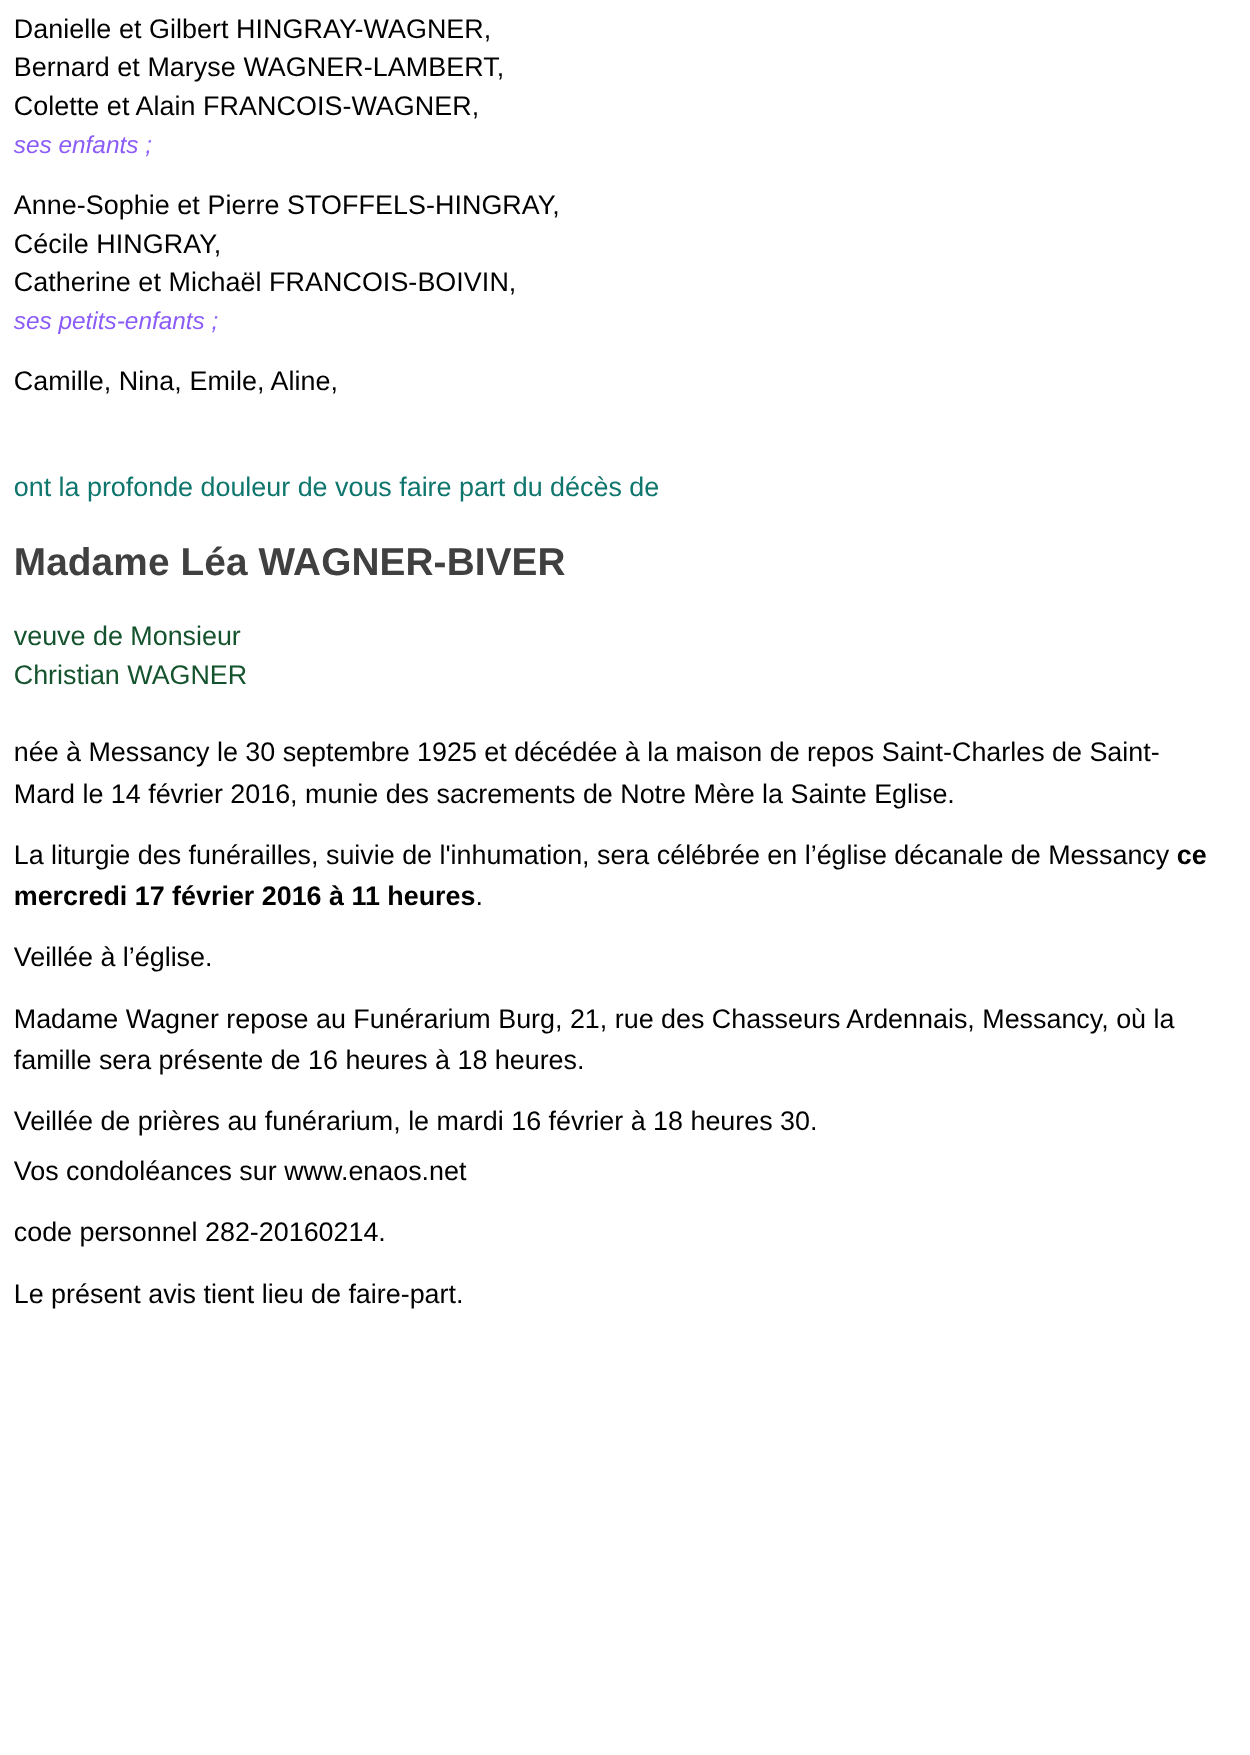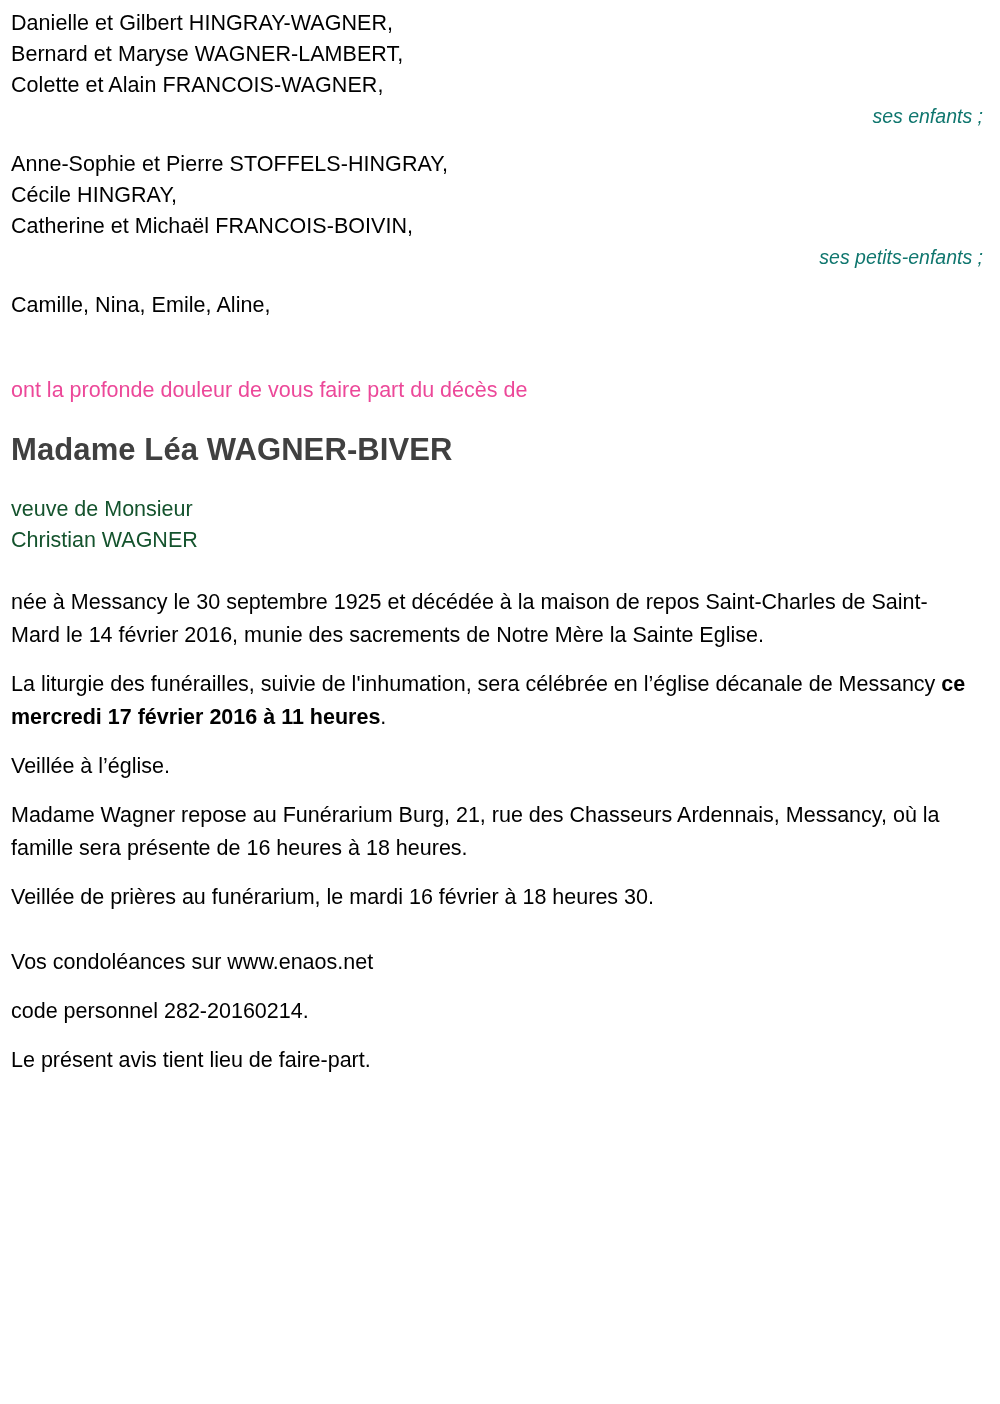--- a/index.html
+++ b/index.html
@@ -37,37 +37,37 @@
     font-size: 21.5px;
     line-height: 31px;
     letter-spacing: 0.05px;
     white-space: pre-line;
     color: #000;
   }
   .relation {
     font-style: italic;
     font-size: 19.5px;
     line-height: 30px;
-    text-align: right;
-    color: #0f766e;
+    text-align: left;
+    color: #8b5cf6;
     padding-right: 6px;
   }
   .relation.wrapped {
     max-width: 250px;
     margin-left: auto;
   }
   .gap-sm { height: 18px; }
   .gap-md { height: 24px; }
   .gap-lg { height: 30px; }
 
   
   .announce {
     font-size: 21.5px;
     line-height: 31px;
-    color: #ec4899;
+    color: #0f766e;
   }
 
   
   .deceased-name {
     font-size: 31px;
     font-weight: bold;
     line-height: 40px;
     letter-spacing: 0.1px;
     color: #404040;
     margin: 0;
@@ -135,19 +135,19 @@
 Christian WAGNER</div>
 
     <div class="gap-lg"></div>
 
     <div id="paragraphs">
         <div class="para" style="margin-top: 0px;"><span>née à Messancy le 30 septembre 1925 et décédée à la maison de repos Saint-Charles de Saint-Mard le 14 février 2016, munie des sacrements de Notre Mère la Sainte Eglise.</span></div>
         <div class="para" style="margin-top: 16px;"><span>La liturgie des funérailles, suivie de l'inhumation, sera célébrée en l’église décanale de Messancy </span><b>ce mercredi 17 février 2016 à 11 heures</b><span>.</span></div>
         <div class="para" style="margin-top: 16px;"><span>Veillée à l’église.</span></div>
         <div class="para" style="margin-top: 16px;"><span>Madame Wagner repose au Funérarium Burg, 21, rue des Chasseurs Ardennais, Messancy, où la famille sera présente de 16 heures à 18 heures.</span></div>
         <div class="para" style="margin-top: 16px;"><span>Veillée de prières au funérarium, le mardi 16 février à 18 heures 30.</span></div>
-        <div class="para" style="margin-top: 32px;"><span>Vos condoléances sur www.enaos.net</span></div>
+        <div class="para" style="margin-top: 7px;"><span>Vos condoléances sur www.enaos.net</span></div>
         <div class="para" style="margin-top: 16px;"><span>code personnel 282-20160214.</span></div>
         <div class="para" style="margin-top: 16px;"><span>Le présent avis tient lieu de faire-part.</span></div>
       </div>
 
   </div>
 </div>
 
 </body></html>

